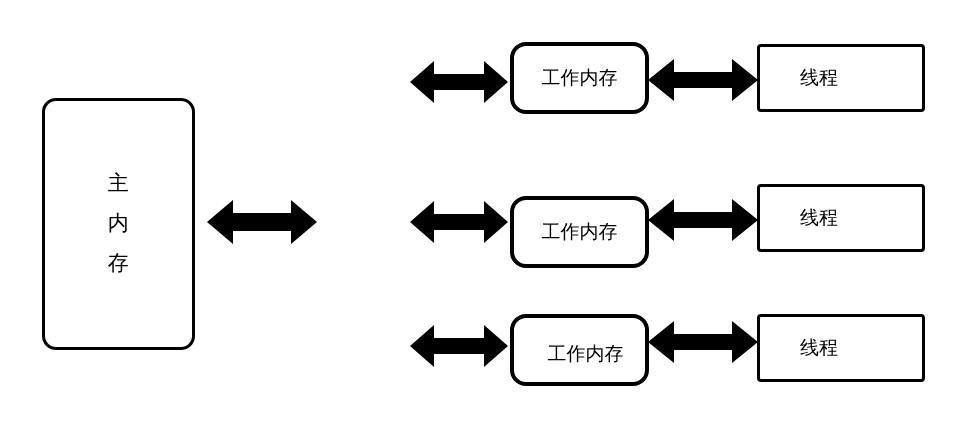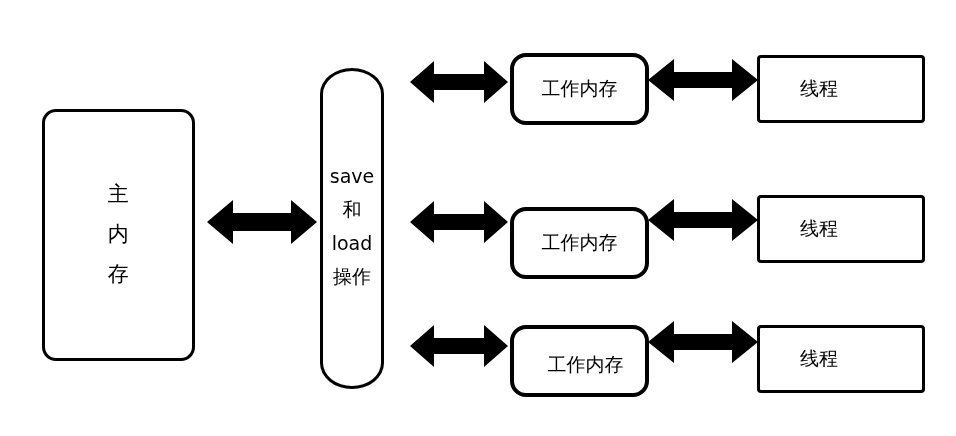--- a/index.html
+++ b/index.html
@@ -30,21 +30,20 @@
     box-sizing: border-box;
     background: #ffffff;
     border: 3px solid #000000;
     display: flex;
     align-items: center;
     justify-content: center;
     text-align: center;
     line-height: 1.35;
     color: #000000;
     z-index: 2;
-    margin-top: 11px;
   }
 
   
   .node-main-memory {
     left: 42px;
     top: 98px;
     width: 153px;
     height: 252px;
     border-width: 3px;
     border-radius: 14px;
@@ -148,26 +147,20 @@
 内
 存</span>
   </div>
 
   <div class="arrow arrow-main-to-saveload">
     <svg viewBox="0 0 110 50" width="110" height="50" aria-hidden="true">
       <polygon fill="#000000" points="0,25 26,3 26,16 84,16 84,3 110,25 84,47 84,34 26,34 26,47"></polygon>
     </svg>
   </div>
 
-  <div class="node node-saveload">
-    <span class="node-label">save
-和
-load
-操作</span>
-  </div>
 
   <div class="arrow arrow-saveload-to-wm1">
     <svg viewBox="0 0 98 48" width="98" height="48" aria-hidden="true">
       <polygon fill="#000000" points="0,24 24,3 24,16 74,16 74,3 98,24 74,45 74,32 24,32 24,45"></polygon>
     </svg>
   </div>
   <div class="arrow arrow-saveload-to-wm2">
     <svg viewBox="0 0 98 48" width="98" height="48" aria-hidden="true">
       <polygon fill="#000000" points="0,24 24,3 24,16 74,16 74,3 98,24 74,45 74,32 24,32 24,45"></polygon>
     </svg>

